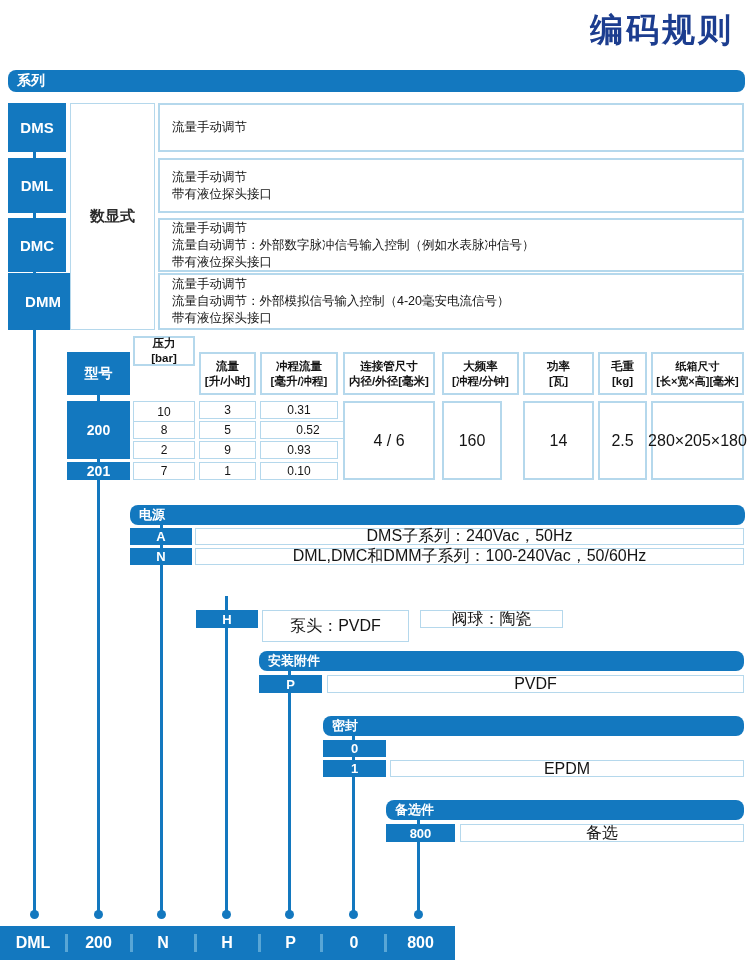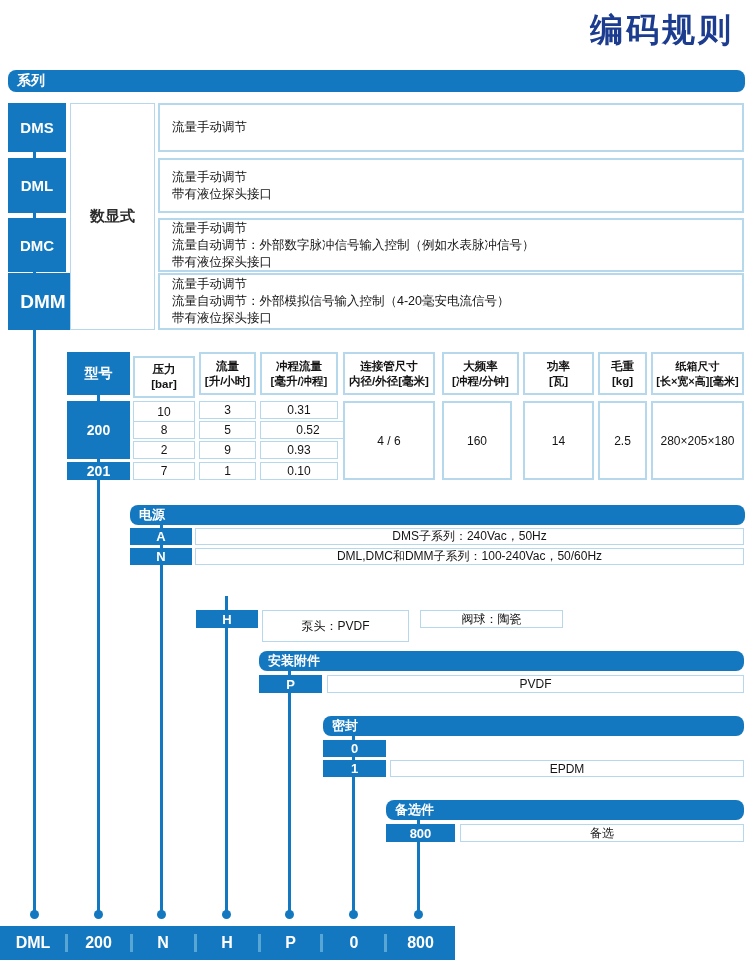--- a/index.html
+++ b/index.html
@@ -11,21 +11,21 @@
   html,body{margin:0;padding:0;background:#fff;}
   #page{position:relative;width:750px;height:973px;background:#fff;
         font-family:"Liberation Sans",sans-serif;overflow:hidden;}
   .abs{position:absolute;box-sizing:border-box;}
   .title{top:8px;right:16px;font-size:33px;font-weight:bold;color:var(--title);letter-spacing:3px;}
   .bar{background:var(--primary);color:#fff;font-weight:bold;display:flex;align-items:center;
        padding-left:9px;font-size:13px;z-index:2;border-radius:8px;}
   .bluebox{background:var(--primary);color:#fff;font-weight:bold;display:flex;align-items:center;
        justify-content:center;z-index:2;}
   .cell{background:#fff;border:2px solid var(--light-border);display:flex;align-items:center;
-       justify-content:center;font-size:12px;color:#141414;z-index:2;text-align:center;}
+       justify-content:center;font-size:16px;color:#141414;z-index:2;text-align:center;}
   .mini{border-width:1px;font-size:12px;}
   .desc{justify-content:flex-start;padding-left:12px;text-align:left;font-size:12.5px;line-height:17px;}
   .colhead{font-weight:bold;font-size:11.5px;line-height:15px;}
   .pre{white-space:pre-line;}
   .vline{width:3px;background:var(--primary);z-index:1;}
   .dot{width:9px;height:9px;border-radius:50%;background:var(--primary);z-index:1;}
   .codebar{left:0;top:926px;width:455px;height:34px;background:var(--primary);z-index:2;}
   .seg{position:absolute;top:0;height:34px;display:flex;align-items:center;justify-content:center;
        color:#fff;font-weight:bold;font-size:16px;}
   .sep{position:absolute;top:8px;width:3px;height:18px;background:var(--separator);}
@@ -51,37 +51,37 @@
   <div class="abs dot" style="left:222px;top:910px"></div>
   <div class="abs dot" style="left:285px;top:910px"></div>
   <div class="abs dot" style="left:349px;top:910px"></div>
   <div class="abs dot" style="left:414px;top:910px"></div>
 
   <div class="abs bar" style="left:8px;top:70px;width:737px;height:22px;font-size:14px">系列</div>
 
   <div class="abs bluebox" style="left:8px;top:103px;width:58px;height:49px;font-size:15px">DMS</div>
   <div class="abs bluebox" style="left:8px;top:158px;width:58px;height:55px;font-size:15px">DML</div>
   <div class="abs bluebox" style="left:8px;top:218px;width:58px;height:54px;font-size:15px">DMC</div>
-  <div class="abs bluebox" style="left:8px;top:273px;width:70px;height:57px;font-size:19px">DMM</div>
+  <div class="abs bluebox" style="left:8px;top:273px;width:70px;height:57px;font-size:15px">DMM</div>
 
   <div class="abs cell" style="left:70px;top:103px;width:85px;height:227px;border-width:1px;font-weight:bold;font-size:15px;color:#2b2b2b">数显式</div>
 
   <div class="abs cell desc pre" style="left:158px;top:103px;width:586px;height:49px">流量手动调节</div>
   <div class="abs cell desc pre" style="left:158px;top:158px;width:586px;height:55px">流量手动调节
 带有液位探头接口</div>
   <div class="abs cell desc pre" style="left:158px;top:218px;width:586px;height:54px">流量手动调节
 流量自动调节：外部数字脉冲信号输入控制（例如水表脉冲信号）
 带有液位探头接口</div>
   <div class="abs cell desc pre" style="left:158px;top:273px;width:586px;height:57px">流量手动调节
 流量自动调节：外部模拟信号输入控制（4-20毫安电流信号）
 带有液位探头接口</div>
 
   <div class="abs bluebox" style="left:67px;top:352px;width:63px;height:43px;font-size:14px">型号</div>
 
-  <div class="abs cell colhead pre" style="left:133px;top:356px;width:62px;height:42px">压力
+  <div class="abs cell colhead pre" style="left:133px;top:336px;width:62px;height:30px">压力
 [bar]</div>
   <div class="abs cell colhead pre" style="left:199px;top:352px;width:57px;height:43px">流量
 [升/小时]</div>
   <div class="abs cell colhead pre" style="left:260px;top:352px;width:78px;height:43px">冲程流量
 [毫升/冲程]</div>
   <div class="abs cell colhead pre" style="left:343px;top:352px;width:92px;height:43px">连接管尺寸
 内径/外径[毫米]</div>
   <div class="abs cell colhead pre" style="left:523px;top:352px;width:71px;height:43px">功率
 [瓦]</div>
   <div class="abs cell colhead pre" style="left:442px;top:352px;width:77px;height:43px">大频率
@@ -104,21 +104,21 @@
 
   <div class="abs cell mini" style="left:133px;top:441px;width:62px;height:18px">2</div>
   <div class="abs cell mini" style="left:199px;top:441px;width:57px;height:18px">9</div>
   <div class="abs cell mini" style="left:260px;top:441px;width:78px;height:18px">0.93</div>
 
   <div class="abs cell mini" style="left:133px;top:462px;width:62px;height:18px">7</div>
   <div class="abs cell mini" style="left:199px;top:462px;width:57px;height:18px">1</div>
   <div class="abs cell mini" style="left:260px;top:462px;width:78px;height:18px">0.10</div>
 
   <div class="abs cell" style="left:343px;top:401px;width:92px;height:79px">4 / 6</div>
-  <div class="abs cell" style="left:442px;top:401px;width:70px;height:79px">160</div>
+  <div class="abs cell" style="left:442px;top:401px;width:60px;height:79px">160</div>
   <div class="abs cell" style="left:523px;top:401px;width:71px;height:79px">14</div>
   <div class="abs cell" style="left:598px;top:401px;width:49px;height:79px">2.5</div>
   <div class="abs cell" style="left:651px;top:401px;width:93px;height:79px">280×205×180</div>
 
   <div class="abs bar" style="left:130px;top:505px;width:615px;height:20px">电源</div>
   <div class="abs bluebox" style="left:130px;top:528px;width:62px;height:17px;font-size:13px">A</div>
   <div class="abs cell" style="left:195px;top:528px;width:549px;height:17px;border-width:1px">DMS子系列：240Vac，50Hz</div>
   <div class="abs bluebox" style="left:130px;top:548px;width:62px;height:17px;font-size:13px">N</div>
   <div class="abs cell" style="left:195px;top:548px;width:549px;height:17px;border-width:1px">DML,DMC和DMM子系列：100-240Vac，50/60Hz</div>
 

